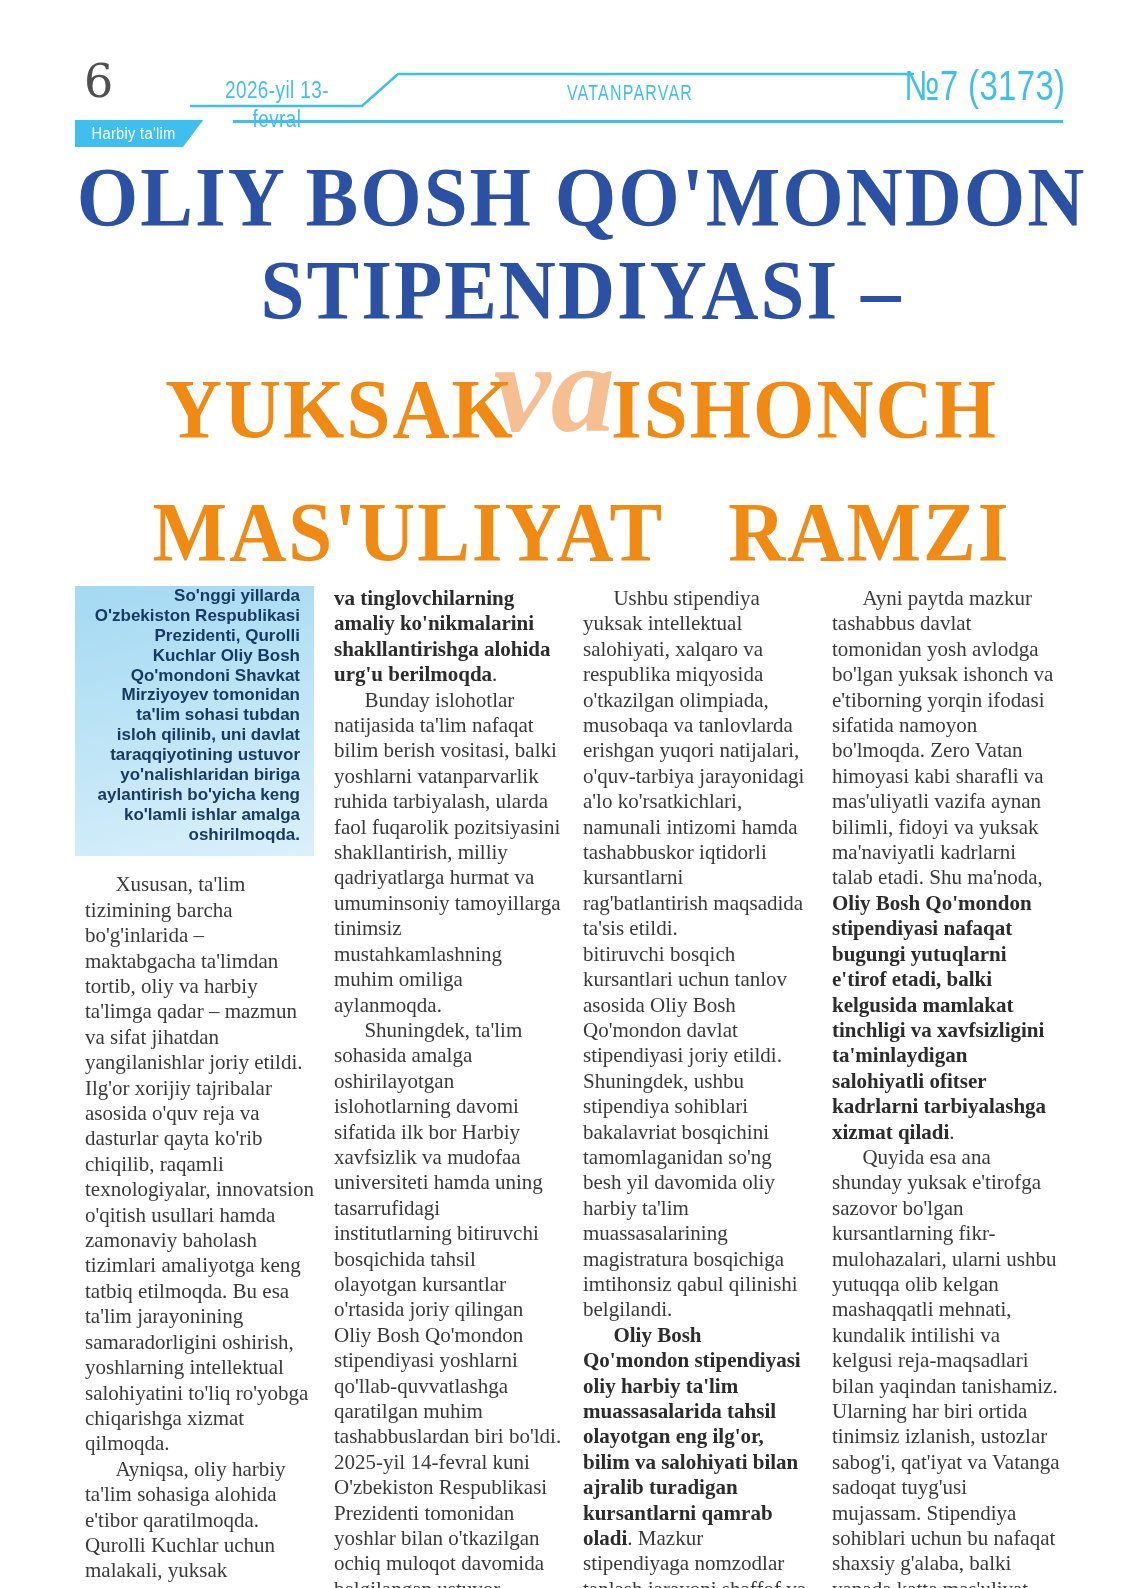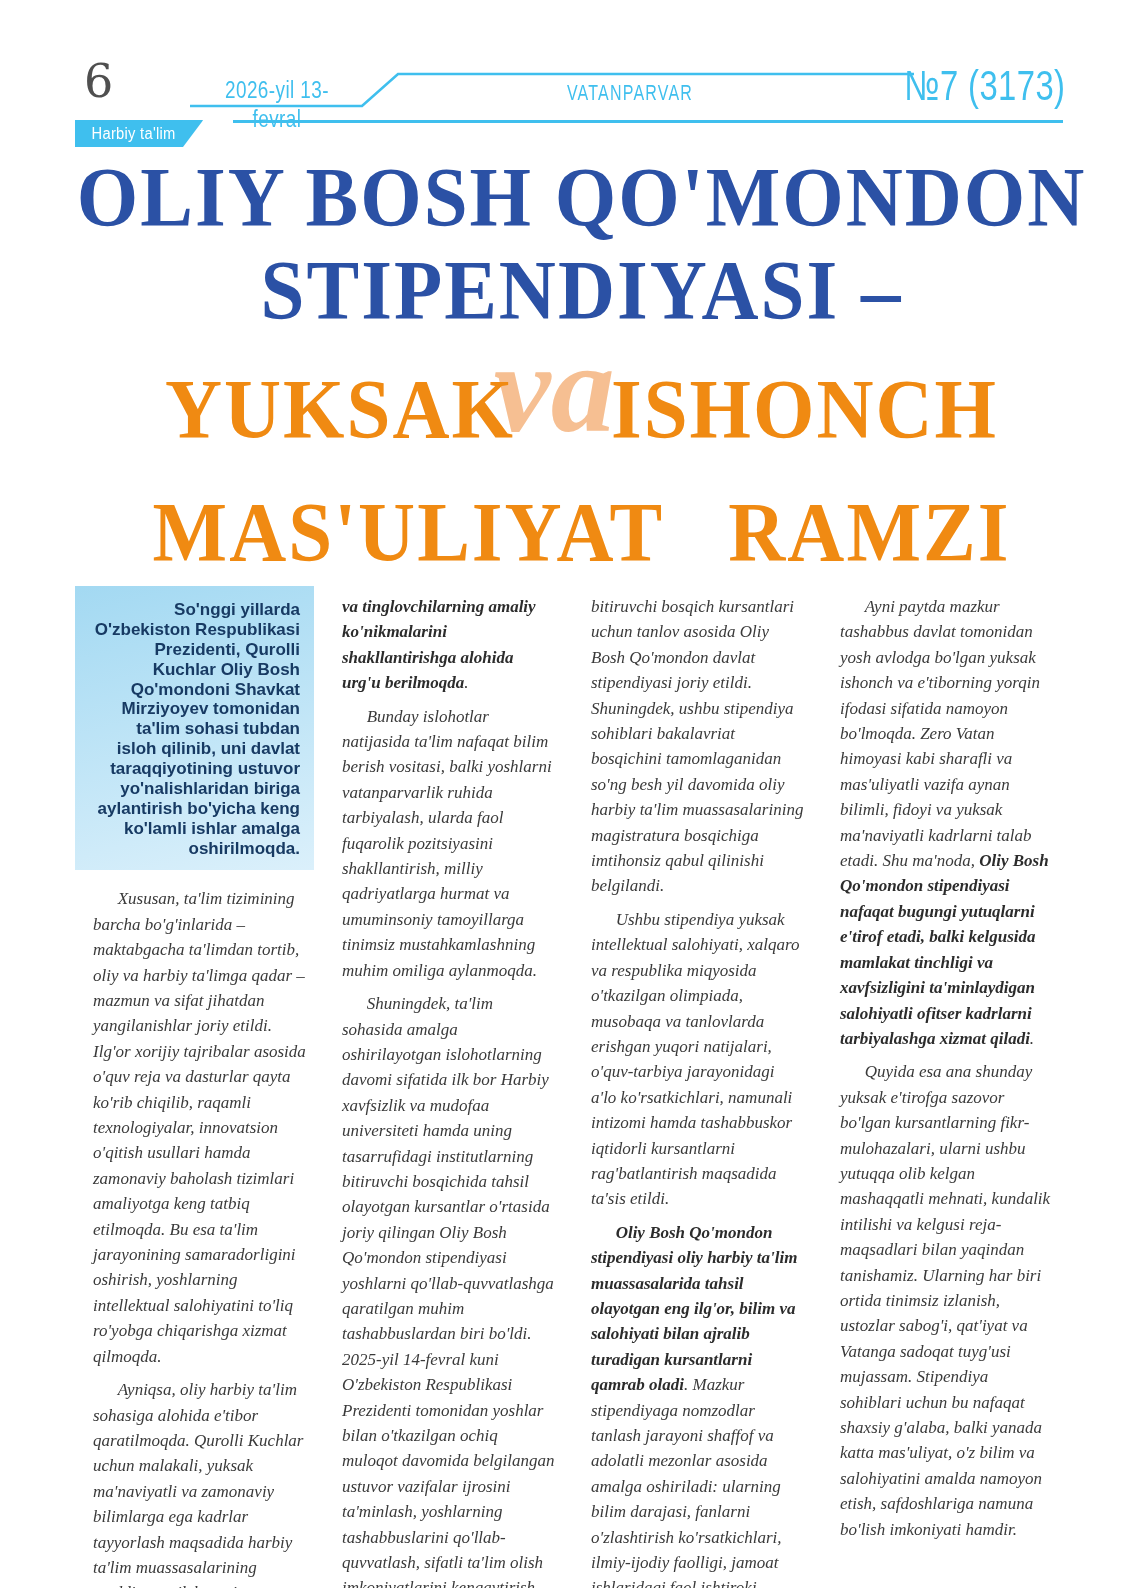--- a/index.html
+++ b/index.html
@@ -53,27 +53,27 @@
     position:absolute;left:50%;top:324px;transform:translateX(-56%);
     font-family:"Liberation Serif",serif;font-style:italic;font-weight:700;
     font-size:128px;color:var(--connector-orange,#f6bf92);z-index:1;line-height:1;
   }
   
   .columns{
     display:grid;grid-template-columns:repeat(4,1fr);column-gap:20px;
     padding:14px 62px 0 85px;align-items:start;
   }
   .lead-box{
-    margin:0 0 16px -10px;padding:14px 14px 12px 18px;
+    margin:0 0 16px -10px;padding:0 14px 12px 18px;
     background:linear-gradient(165deg,var(--lead-bg-top,#a3d9f2) 0%,var(--lead-bg-bottom,#dbf0fb) 100%);
     font-family:"Liberation Sans",sans-serif;font-weight:700;
     font-size:17px;line-height:1.17;text-align:right;
     color:var(--lead-text,#173a63);
   }
-  .body-para{margin:8px;font-size:17px;line-height:25.4px;text-align:left;font-style:italic;}
+  .body-para{margin:0;font-size:21px;line-height:25.4px;text-align:left;}
   .body-para.indent{text-indent:1.45em;}
   .body-para .b{font-weight:700;color:#2c2c2c;}
 </style>
 </head>
 <body>
 
 <div class="page">
 
   <div class="pagenum">6</div>
   <div class="issue-date hdr-blue">2026-yil 13-fevral</div>
@@ -113,22 +113,22 @@
     </section>
     <section class="col">
       <div class="col-body">
           <p class="body-para"><span class="b">va tinglovchilarning amaliy ko'nikmalarini shakllantirishga alohida urg'u berilmoqda</span><span>.</span></p>
           <p class="body-para indent"><span>Bunday islohotlar natijasida ta'lim nafaqat bilim berish vositasi, balki yoshlarni vatanparvarlik ruhida tarbiyalash, ularda faol fuqarolik pozitsiyasini shakllantirish, milliy qadriyatlarga hurmat va umuminsoniy tamoyillarga tinimsiz mustahkamlashning muhim omiliga aylanmoqda.</span></p>
           <p class="body-para indent"><span>Shuningdek, ta'lim sohasida amalga oshirilayotgan islohotlarning davomi sifatida ilk bor Harbiy xavfsizlik va mudofaa universiteti hamda uning tasarrufidagi institutlarning bitiruvchi bosqichida tahsil olayotgan kursantlar o'rtasida joriy qilingan Oliy Bosh Qo'mondon stipendiyasi yoshlarni qo'llab-quvvatlashga qaratilgan muhim tashabbuslardan biri bo'ldi. 2025-yil 14-fevral kuni O'zbekiston Respublikasi Prezidenti tomonidan yoshlar bilan o'tkazilgan ochiq muloqot davomida belgilangan ustuvor vazifalar ijrosini ta'minlash, yoshlarning tashabbuslarini qo'llab-quvvatlash, sifatli ta'lim olish imkoniyatlarini kengaytirish hamda ilm-fanni ommalashtirish maqsadida </span></p>
         </div>
     </section>
     <section class="col">
       <div class="col-body">
+          <p class="body-para indent"><span>Ushbu stipendiya yuksak intellektual salohiyati, xalqaro va respublika miqyosida o'tkazilgan olimpiada, musobaqa va tanlovlarda erishgan yuqori natijalari, o'quv-tarbiya jarayonidagi a'lo ko'rsatkichlari, namunali intizomi hamda tashabbuskor iqtidorli kursantlarni rag'batlantirish maqsadida ta'sis etildi.</span></p>
           <p class="body-para"><span>bitiruvchi bosqich kursantlari uchun tanlov asosida Oliy Bosh Qo'mondon davlat stipendiyasi joriy etildi. Shuningdek, ushbu stipendiya sohiblari bakalavriat bosqichini tamomlaganidan so'ng besh yil davomida oliy harbiy ta'lim muassasalarining magistratura bosqichiga imtihonsiz qabul qilinishi belgilandi.</span></p>
-          <p class="body-para indent"><span>Ushbu stipendiya yuksak intellektual salohiyati, xalqaro va respublika miqyosida o'tkazilgan olimpiada, musobaqa va tanlovlarda erishgan yuqori natijalari, o'quv-tarbiya jarayonidagi a'lo ko'rsatkichlari, namunali intizomi hamda tashabbuskor iqtidorli kursantlarni rag'batlantirish maqsadida ta'sis etildi.</span></p>
           <p class="body-para indent"><span class="b">Oliy Bosh Qo'mondon stipendiyasi oliy harbiy ta'lim muassasalarida tahsil olayotgan eng ilg'or, bilim va salohiyati bilan ajralib turadigan kursantlarni qamrab oladi</span><span>. Mazkur stipendiyaga nomzodlar tanlash jarayoni shaffof va adolatli mezonlar asosida amalga oshiriladi: ularning bilim darajasi, fanlarni o'zlashtirish ko'rsatkichlari, ilmiy-ijodiy faolligi, jamoat ishlaridagi faol ishtiroki, tashabbuskorligi, intizomi va eng muhimi, vatanparvarlik ruhidagi sa'y-harakatlari atroflicha o'rganiladi.</span></p>
         </div>
     </section>
     <section class="col">
       <div class="col-body">
           <p class="body-para indent"><span>Ayni paytda mazkur tashabbus davlat tomonidan yosh avlodga bo'lgan yuksak ishonch va e'tiborning yorqin ifodasi sifatida namoyon bo'lmoqda. Zero Vatan himoyasi kabi sharafli va mas'uliyatli vazifa aynan bilimli, fidoyi va yuksak ma'naviyatli kadrlarni talab etadi. Shu ma'noda, </span><span class="b">Oliy Bosh Qo'mondon stipendiyasi nafaqat bugungi yutuqlarni e'tirof etadi, balki kelgusida mamlakat tinchligi va xavfsizligini ta'minlaydigan salohiyatli ofitser kadrlarni tarbiyalashga xizmat qiladi</span><span>.</span></p>
           <p class="body-para indent"><span>Quyida esa ana shunday yuksak e'tirofga sazovor bo'lgan kursantlarning fikr-mulohazalari, ularni ushbu yutuqqa olib kelgan mashaqqatli mehnati, kundalik intilishi va kelgusi reja-maqsadlari bilan yaqindan tanishamiz. Ularning har biri ortida tinimsiz izlanish, ustozlar sabog'i, qat'iyat va Vatanga sadoqat tuyg'usi mujassam. Stipendiya sohiblari uchun bu nafaqat shaxsiy g'alaba, balki yanada katta mas'uliyat, o'z bilim va salohiyatini amalda namoyon etish, safdoshlariga namuna bo'lish imkoniyati hamdir.</span></p>
         </div>
     </section>
   </div>

